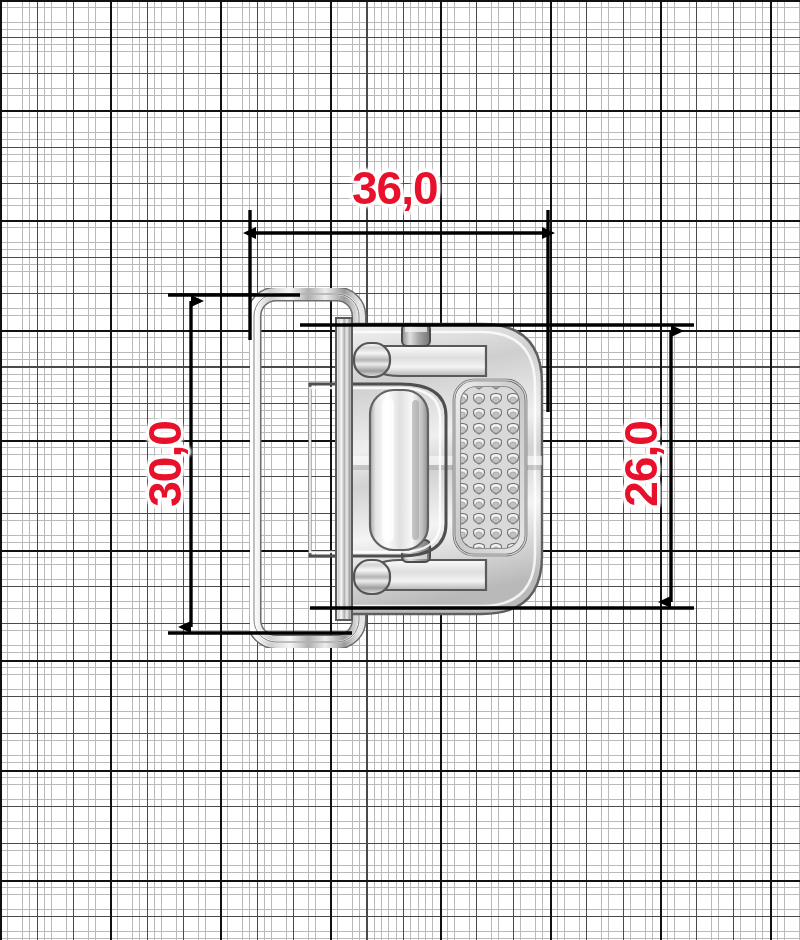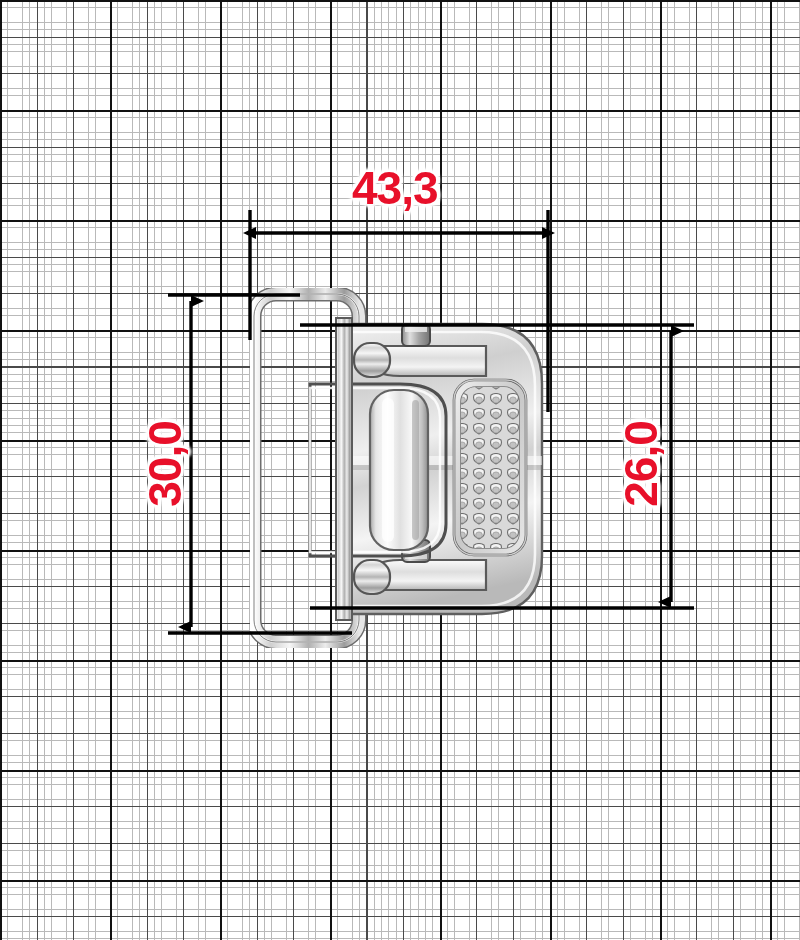--- a/index.html
+++ b/index.html
@@ -220,19 +220,19 @@
 
     <line x1="168" y1="295" x2="300" y2="295" stroke="#000" stroke-width="3.4"></line>
     <line x1="168" y1="633" x2="352" y2="633" stroke="#000" stroke-width="3.4"></line>
     <line x1="191" y1="301" x2="191" y2="627" stroke="#000" stroke-width="3.4" marker-start="url(#arrU)" marker-end="url(#arrD)"></line>
 
     <line x1="300" y1="325" x2="694" y2="325" stroke="#000" stroke-width="3.4"></line>
     <line x1="310" y1="608" x2="694" y2="608" stroke="#000" stroke-width="3.4"></line>
     <line x1="671" y1="331" x2="671" y2="602" stroke="#000" stroke-width="3.4" marker-start="url(#arrU)" marker-end="url(#arrD)"></line>
   </svg>
 
-  <div class="dimtext dim-w">43,3</div>
+  <div class="dimtext dim-w">36,0</div>
 
   <div class="dimtext dim-h-left">30,0</div>
 
   <div class="dimtext dim-h-right">26,0</div>
 
 </div>
 
 </body></html>

